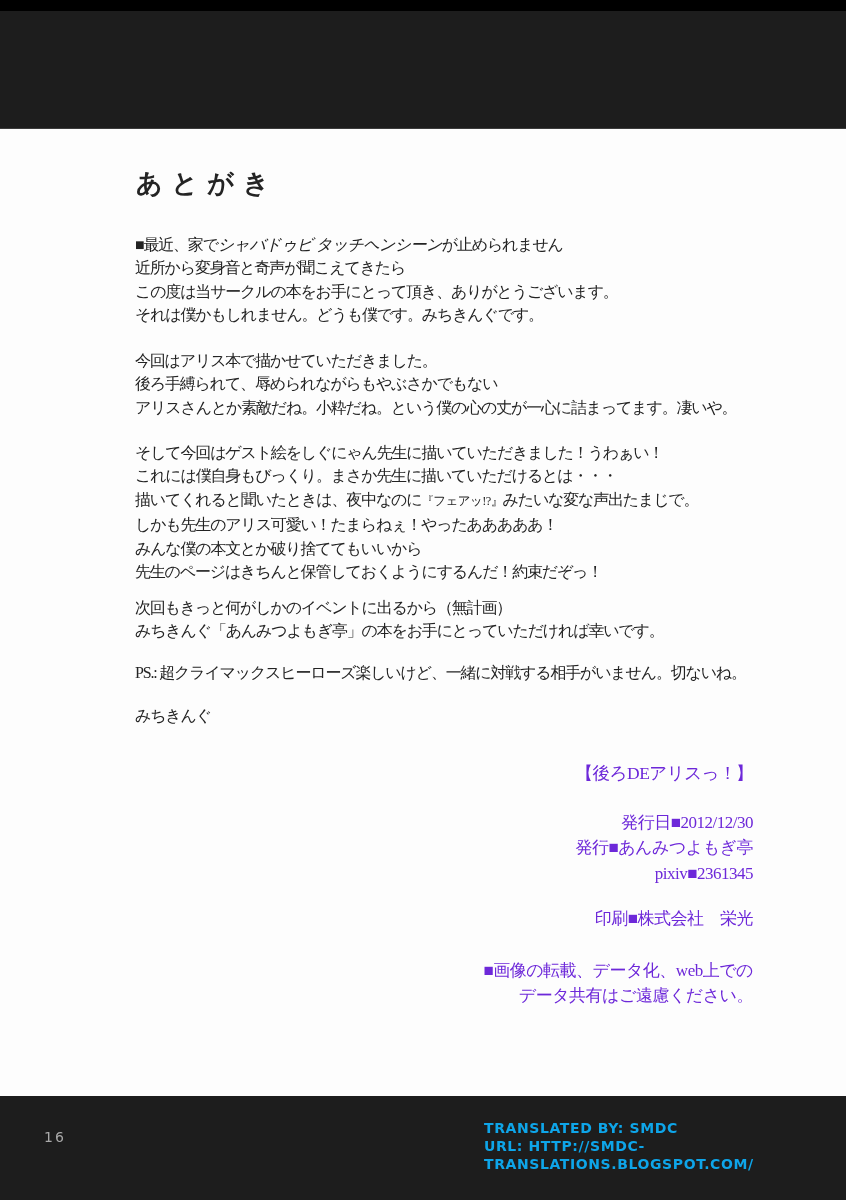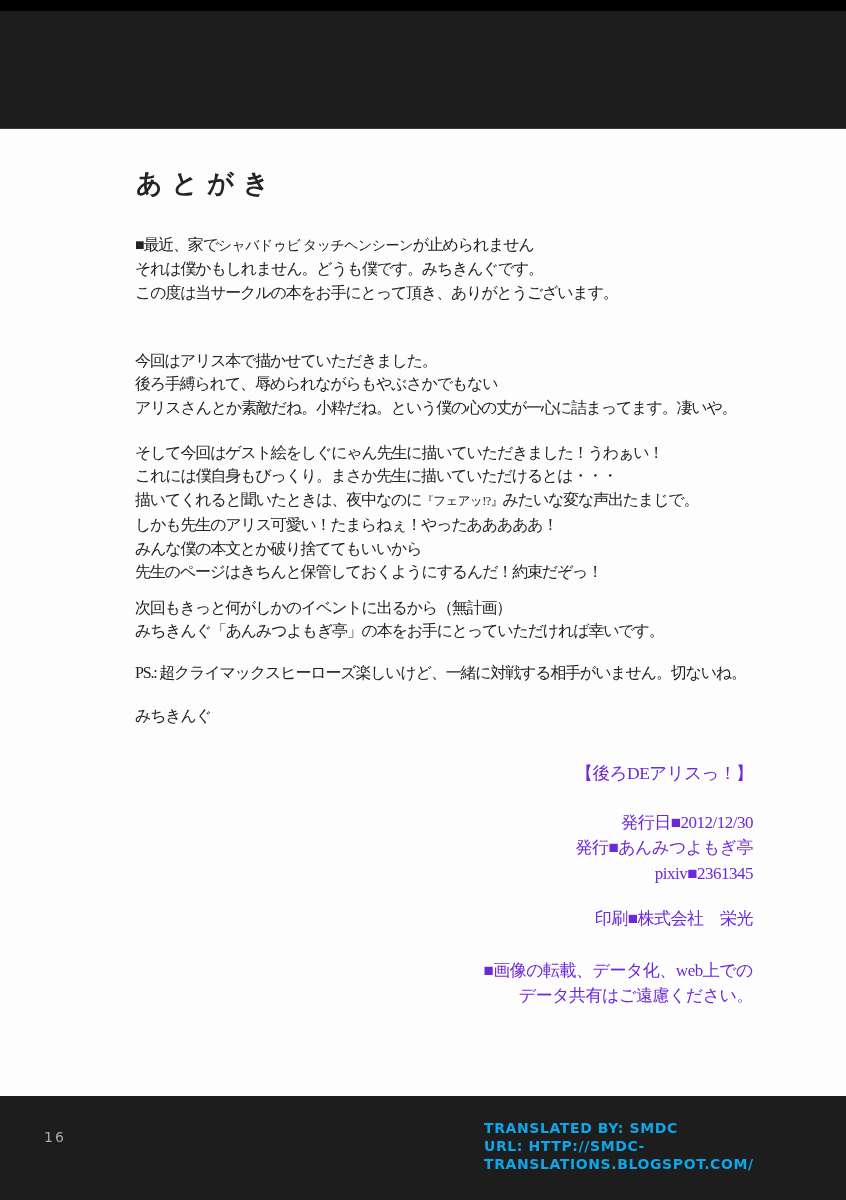--- a/index.html
+++ b/index.html
@@ -21,21 +21,21 @@
     color:#242424;white-space:nowrap;
   }
   .para{position:absolute;left:135px;font-size:16px;line-height:23.4px;
         letter-spacing:-1.2px;white-space:nowrap;color:#232323;}
   .p1{top:222px;}
   .p2{top:338px;}
   .p3{top:430px;}
   .p4{top:585px;}
   .ps{top:650px;}
   .sig{top:693px;}
-  .small-kana{font-size:14px;letter-spacing:-0.6px;}
+  .small-kana{font-size:16px;letter-spacing:-0.6px;font-style:italic;}
   .small-quote{font-size:12.5px;letter-spacing:-0.6px;}
   .colophon{
     position:absolute;right:93px;top:750px;
     text-align:right;font-size:17px;line-height:25.5px;
     letter-spacing:-0.5px;color:#6d28d9;white-space:nowrap;
   }
   .colophon .book-title{margin-bottom:23px;font-size:17.5px;}
   .colophon .printer{margin-top:20px;}
   .colophon .notice{margin-top:26px;}
   .page-num{
@@ -54,22 +54,23 @@
 <body>
 
 <div class="canvas">
 
   <div class="band band-top"></div>
 
   <div class="page-title">あとがき</div>
 
   <div class="para p1">
     <div class="line"><span>■最近、家で</span><span class="small-kana">シャバドゥビ タッチヘンシーン</span><span>が止められません</span></div>
+    <div class="line">近所から変身音と奇声が聞こえてきたら</div>
+    <div class="line">この度は当サークルの本をお手にとって頂き、ありがとうございます。</div>
     <div class="line">それは僕かもしれません。どうも僕です。みちきんぐです。</div>
-    <div class="line">この度は当サークルの本をお手にとって頂き、ありがとうございます。</div>
   </div>
 
   <div class="para p2">
     <div class="line">今回はアリス本で描かせていただきました。</div>
     <div class="line">後ろ手縛られて、辱められながらもやぶさかでもない</div>
     <div class="line">アリスさんとか素敵だね。小粋だね。という僕の心の丈が一心に詰まってます。凄いや。</div>
   </div>
 
   <div class="para p3">
     <div class="line">そして今回はゲスト絵をしぐにゃん先生に描いていただきました！うわぁい！</div>

